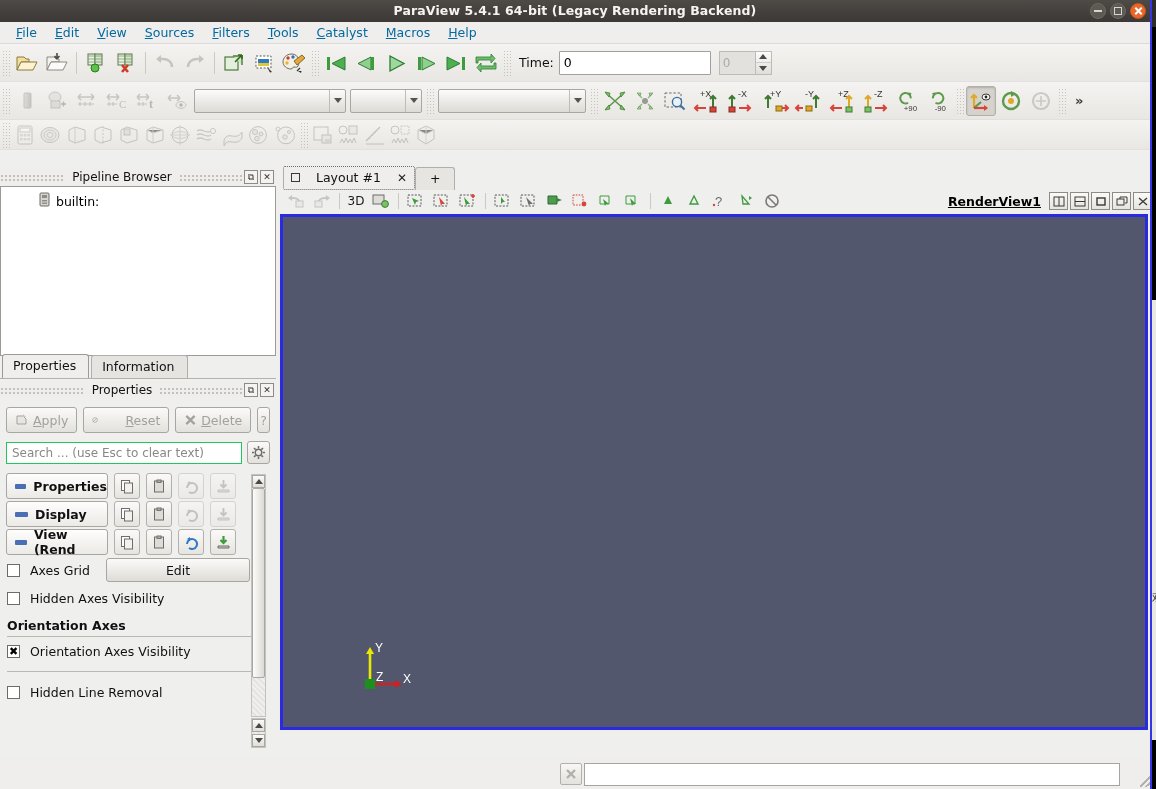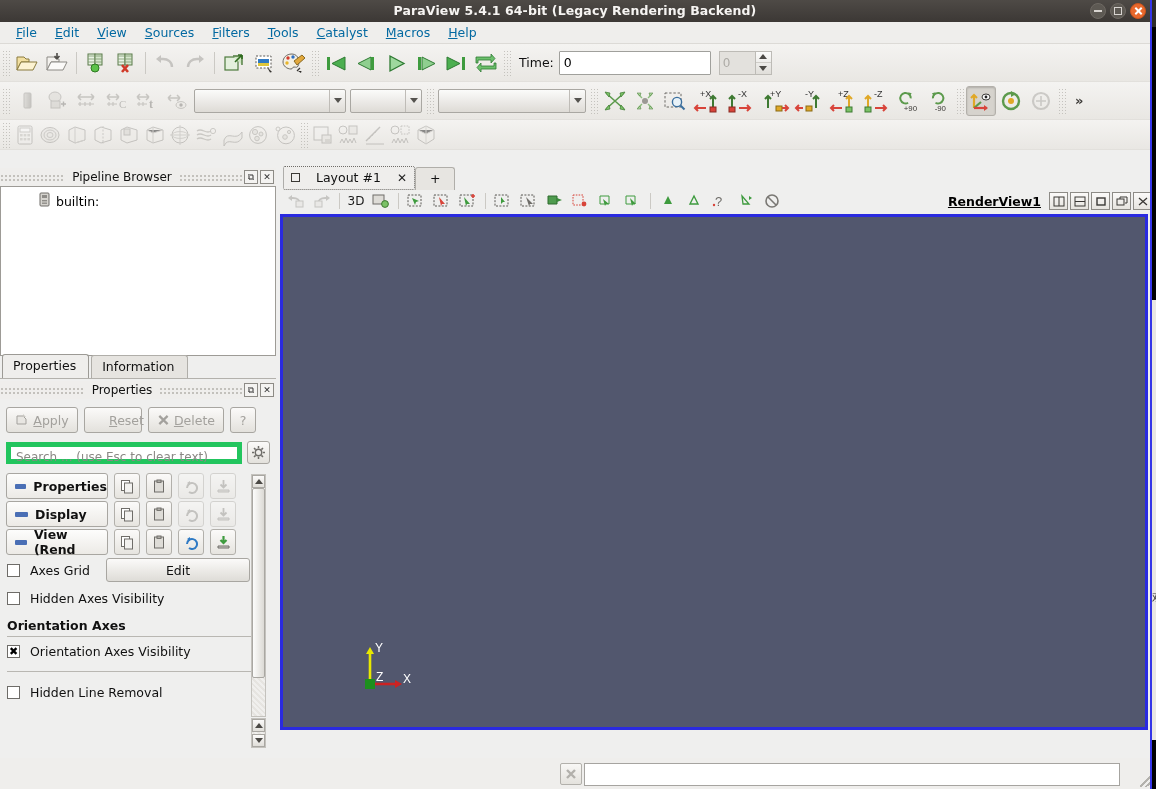--- a/index.html
+++ b/index.html
@@ -169,21 +169,21 @@
     height: 26px; border: 1px solid #a8a6a1; border-radius: 3px;
     background: linear-gradient(to bottom,#fbfaf9,#e3e1dc);
     display: flex; align-items: center; justify-content: center; gap: 4px;
     font-size: 12.5px; color: #9d9b97; padding: 0 8px;
   }
   .pbtn.dis { color: #a3a19d; }
   .pbtn u { text-decoration: underline; }
 
   .search-row { display: flex; align-items: center; gap: 5px; padding: 8px 6px 0 6px; }
   .search-input {
-    flex: 1; height: 22px; background: #fff; border: 5px solid #22c55e;
+    flex: 1; height: 22px; background: #fff; border: 1px solid #22c55e;
     font-size: 12px; color: #8a8884; padding: 0 5px; line-height: 20px;
   }
   .gear-btn {
     width: 23px; height: 23px; border: 1px solid #a8a6a1; border-radius: 3px;
     background: linear-gradient(to bottom,#fbfaf9,#e3e1dc);
     display: flex; align-items: center; justify-content: center;
   }
 
   .prop-scroll-area { position: relative; margin-top: 8px; }
   .sect-row { display: flex; align-items: center; gap: 6px; padding: 0 0 0 6px; height: 28px; }
@@ -823,21 +823,21 @@
     </div>
 
     <div class="apply-row">
       <div class="pbtn dis" style="width:72px;">
         <svg width="14" height="14" viewBox="0 0 14 14">
             <path d="M2 3h6l3 3v5H2z" fill="#e8e6e2" stroke="#a3a19d"></path>
             <path d="M8 1l3 3H8z" fill="#c9c7c2"></path>
           </svg>
         <span><u>A</u>pply</span>
       </div>
-      <div class="pbtn dis" style="width:58px;gap:27px;">
+      <div class="pbtn dis" style="width:86px;gap:27px;">
         <svg width="14" height="14" viewBox="0 0 14 14">
             <circle cx="7" cy="7" r="5.4" fill="none" stroke="#a3a19d" stroke-width="1.6"></circle>
             <path d="M3.3 10.7L10.7 3.3" stroke="#a3a19d" stroke-width="1.6"></path>
           </svg>
         <span><u>R</u>eset</span>
       </div>
       <div class="pbtn dis" style="width:76px;">
         <svg width="14" height="14" viewBox="0 0 14 14">
             <path d="M2.5 2.5l9 9M11.5 2.5l-9 9" stroke="#a3a19d" stroke-width="2.4"></path>
           </svg>

